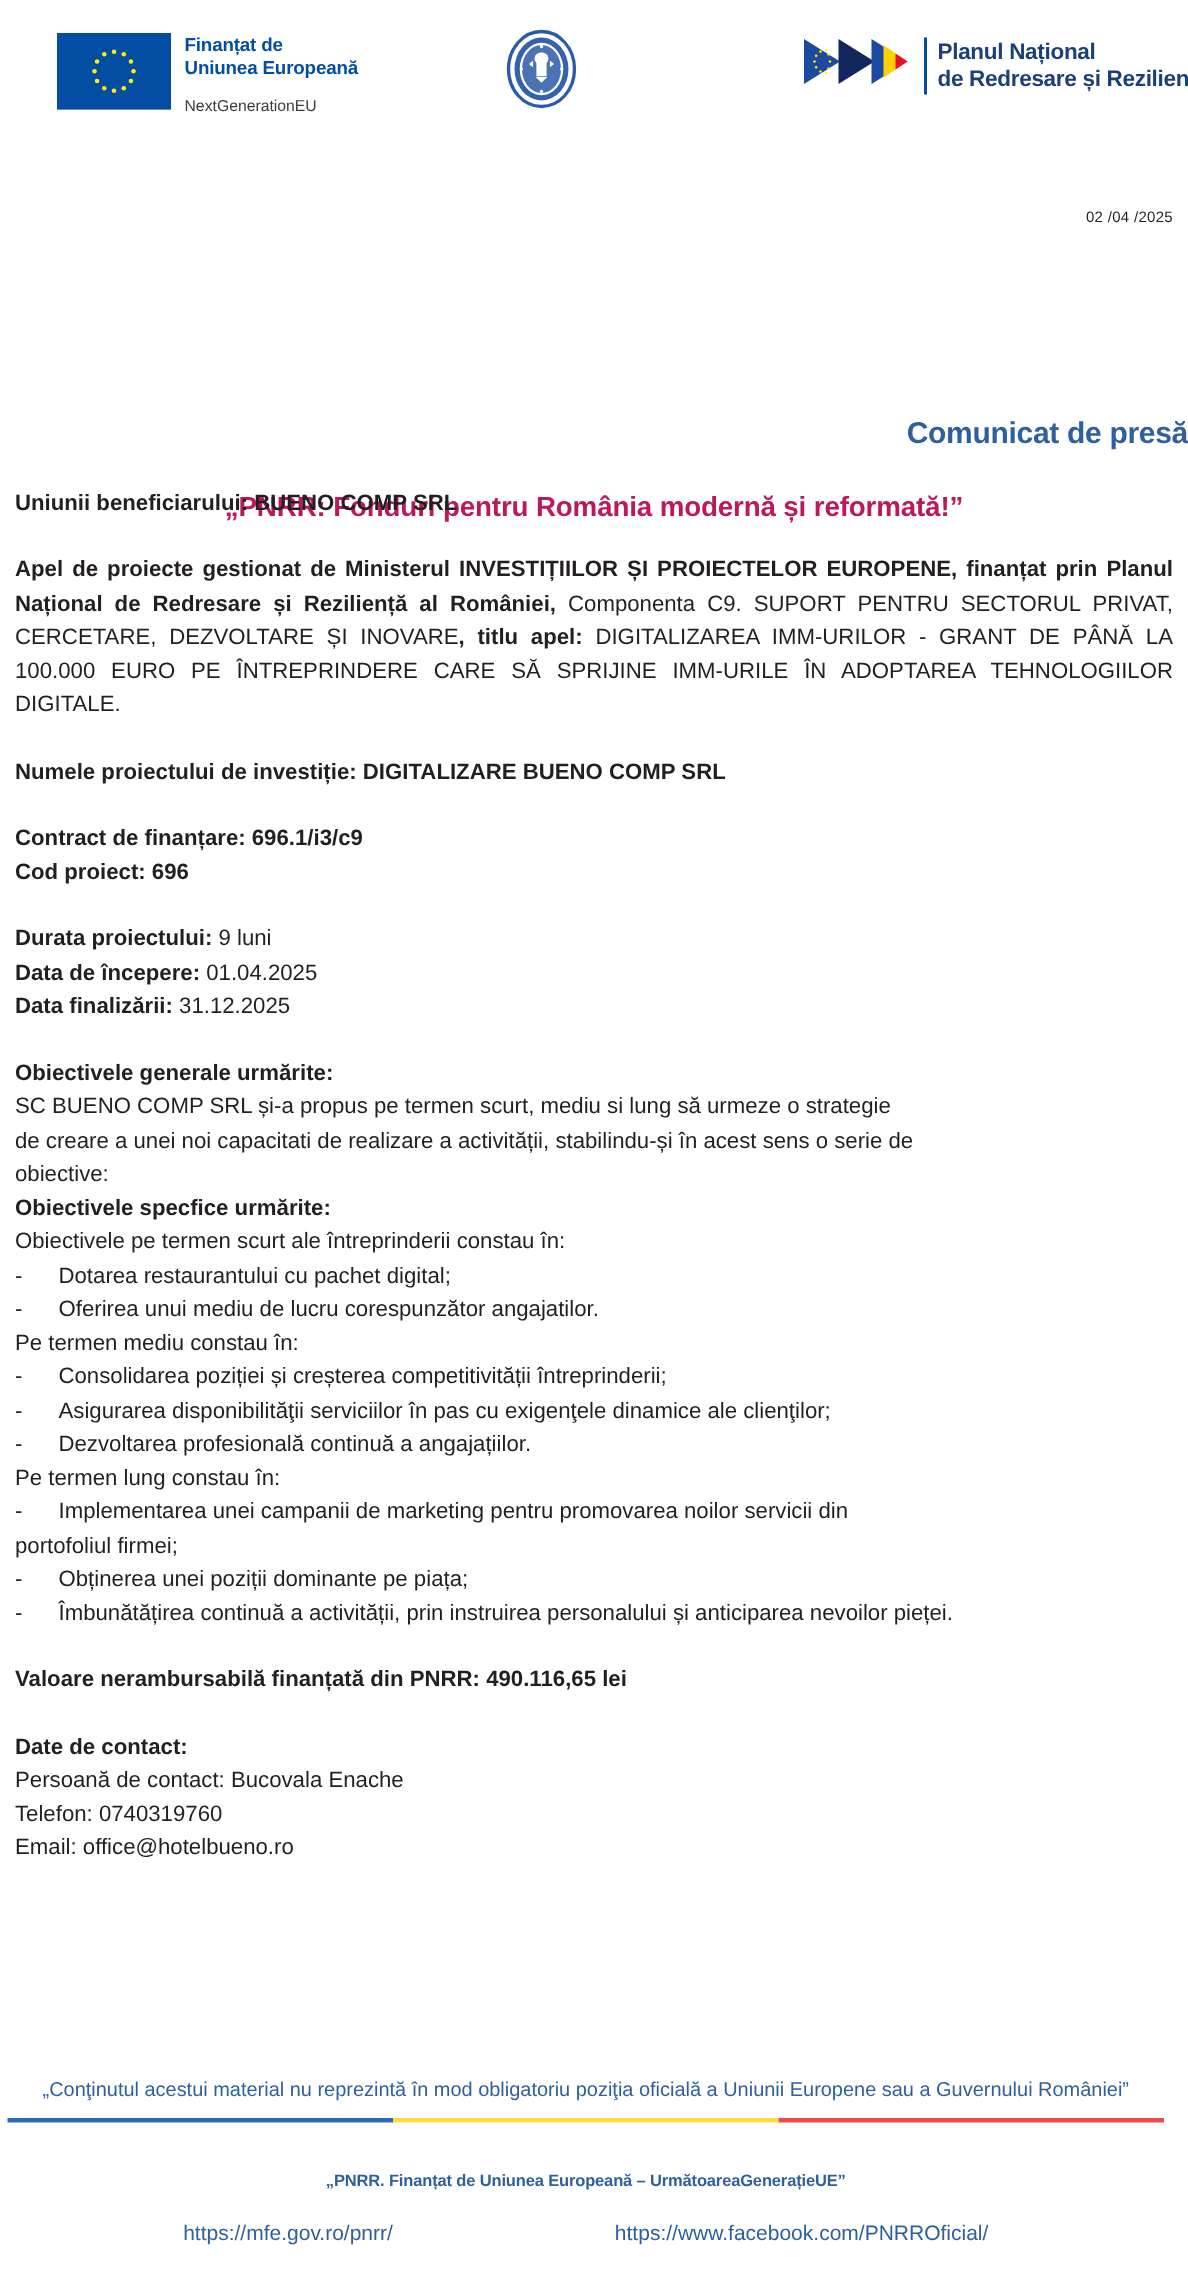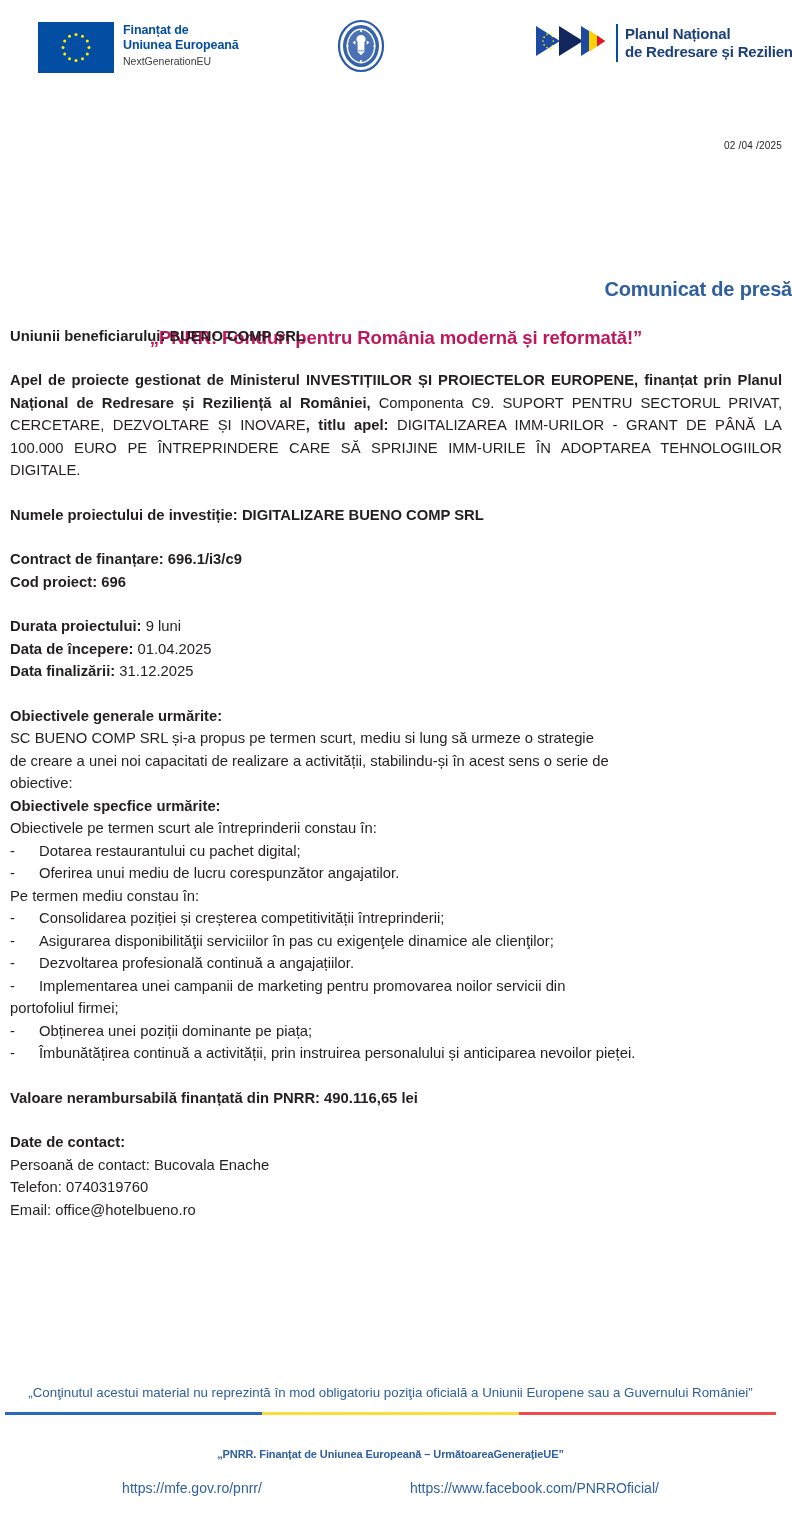--- a/index.html
+++ b/index.html
@@ -45,21 +45,21 @@
     font-size: 12.5px;
     font-weight: bold;
     color: #034EA2;
     letter-spacing: -0.1px;
     white-space: nowrap;
   }
   .eu-text .l3 {
     font-size: 10.5px;
     font-weight: normal;
     color: #3b3b3b;
-    margin-top: 3px;
+    margin-top: 13px;
     white-space: nowrap;
   }
 
   .logo-gov {
     position: absolute;
     left: 336px;
     top: 18px;
     width: 50px;
     height: 56px;
   }
@@ -337,20 +337,21 @@
   </div>
   <div class="li">
     <span class="dash">-</span>
     <span class="txt">Asigurarea disponibilităţii serviciilor în pas cu exigenţele dinamice ale clienţilor;</span>
   </div>
   <div class="li">
     <span class="dash">-</span>
     <span class="txt">Dezvoltarea profesională continuă a angajațiilor.</span>
   </div>
 
+  <div class="blk">Pe termen lung constau în:</div>
 
   <div class="li">
     <span class="dash">-</span>
     <span class="txt">
       <span class="plain">Implementarea unei campanii de marketing pentru promovarea noilor servicii din</span>
     </span>
   </div>
   <div class="blk">portofoliul firmei;</div>
 
   <div class="li">

